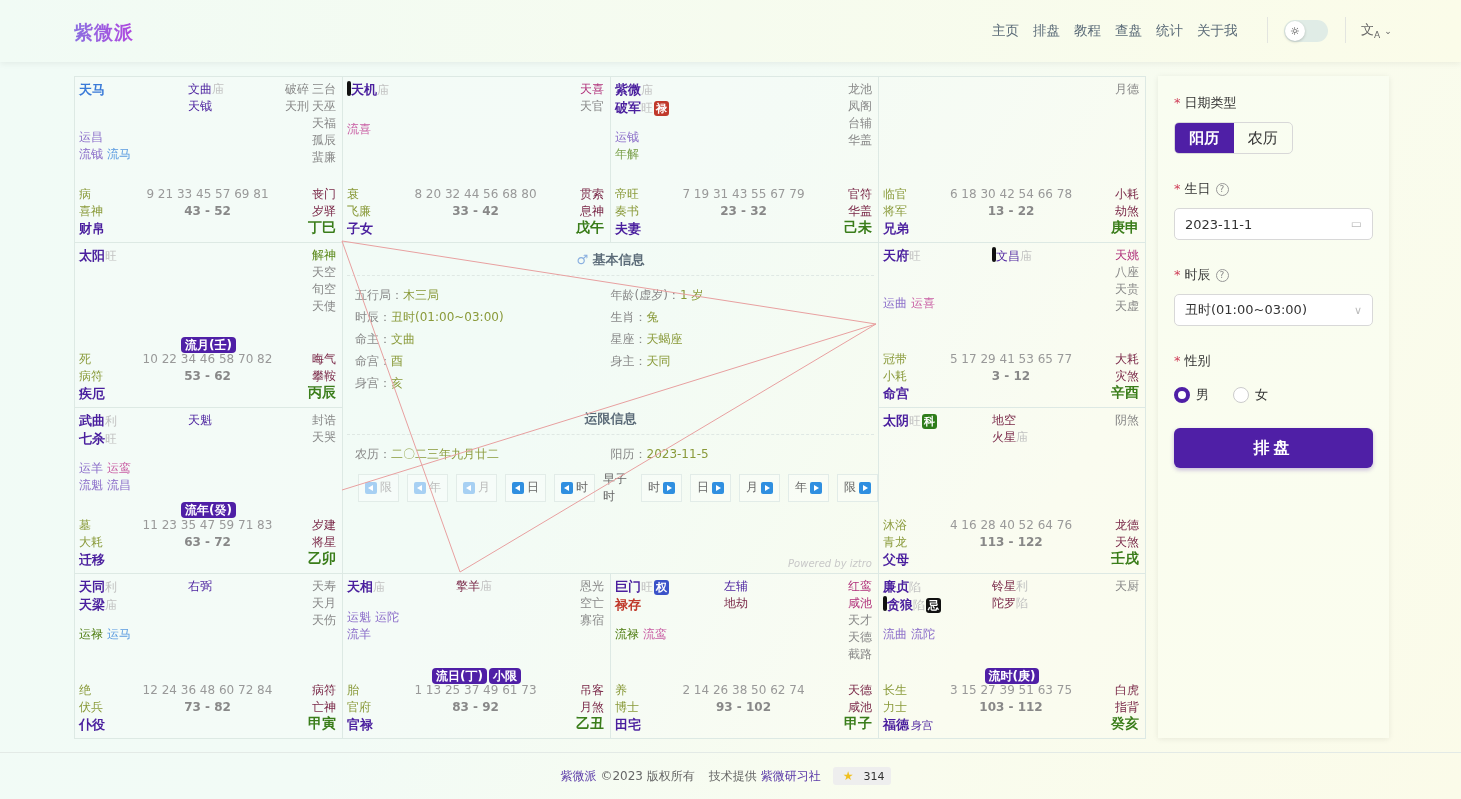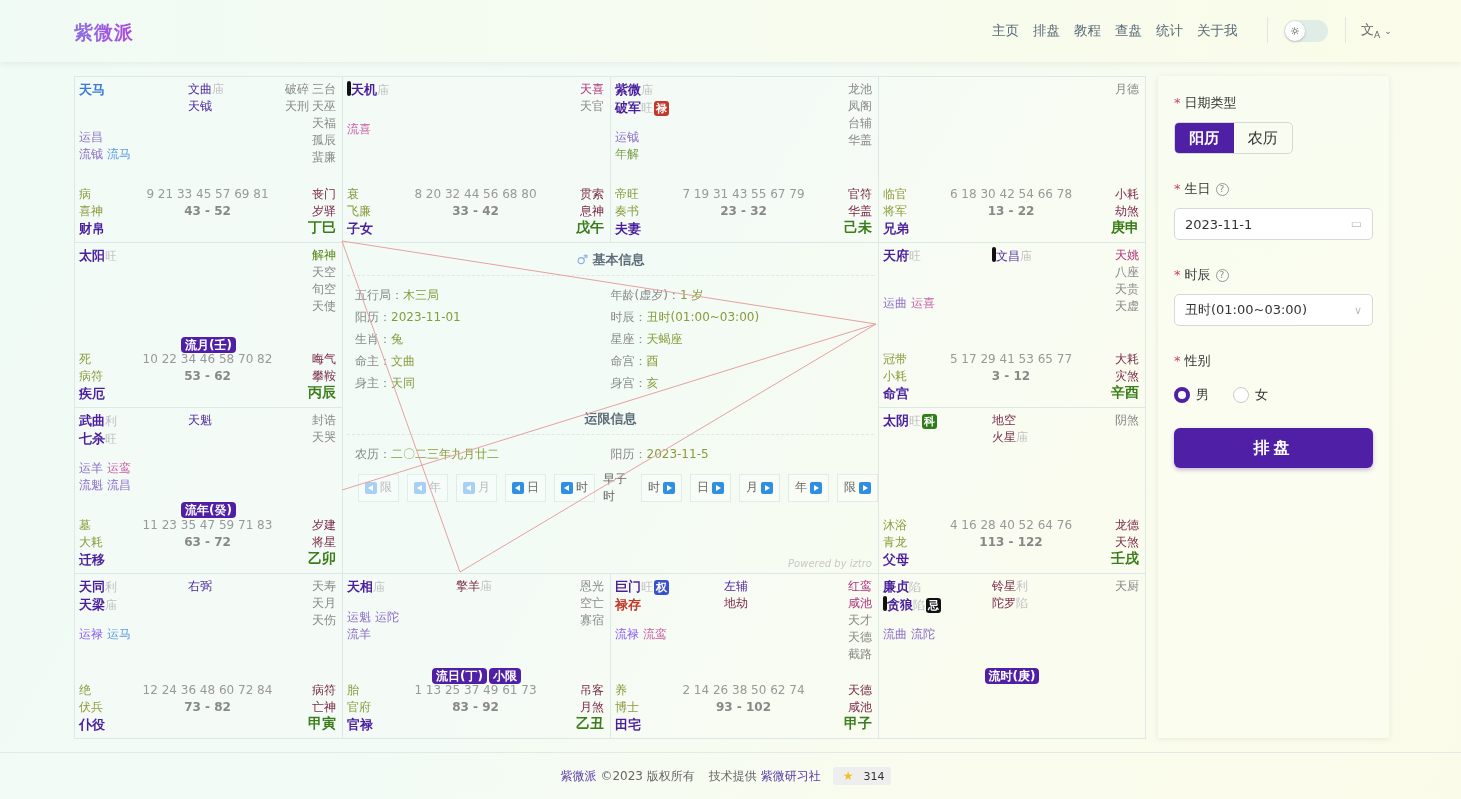--- a/index.html
+++ b/index.html
@@ -24,21 +24,21 @@
 .tag.lu{background:#c0392b}.tag.quan{background:#3a52c8}.tag.ke{background:#2e7d1a}.tag.ji{background:#111}
 .bar{display:inline-block;width:4px;height:15px;background:#111;border-radius:2px;vertical-align:-2px;margin-right:0}
 .stars-minor{position:absolute;left:113px;top:4px;width:80px}
 .minor{color:#4a1f9e;font-size:12px}
 .minor.red{color:#7a2848}
 .stars-adj{position:absolute;right:6px;top:4px;text-align:right;width:80px}
 .adj{color:#888;font-size:12px;display:inline-block}
 .adj.pink{color:#b0307a}.adj.green{color:#5c8a1c}
 .flow{position:absolute;left:4px;top:52px;font-size:12px}
 .flow span{margin-right:4px}
-.f-purple{color:#8a6cc9}.f-blue{color:#5a9be0}.f-pink{color:#c95ea4}.f-green{color:#7aa04a}.f-red{color:#8b5cf6}
+.f-purple{color:#8a6cc9}.f-blue{color:#5a9be0}.f-pink{color:#c95ea4}.f-green{color:#7aa04a}.f-red{color:#4d7c0f}
 .badges{position:absolute;left:0;right:0;top:94px;text-align:center}
 .badge{display:inline-block;background:#4f1fa6;color:#fff;font-size:12px;font-weight:bold;border-radius:4px;padding:0 4px;line-height:16px;margin:0 1px}
 .bottom{position:absolute;left:4px;right:6px;bottom:2px;height:54px}
 .changsheng{position:absolute;left:0;top:0;color:#8a9a3a}
 .boshi{position:absolute;left:0;top:17px;color:#8a9a3a}
 .palace{position:absolute;left:0;top:34px;color:#4a1f9e;font-weight:bold;font-size:13px}
 .palace .body{font-weight:normal;font-size:11px;color:#4a1f9e;margin-left:2px}
 .ages{position:absolute;left:0;right:0;top:0;text-align:center;color:#999;font-size:12px}
 .range{position:absolute;left:0;right:0;top:17px;text-align:center;color:#888;font-weight:bold;font-size:12px}
 .jiang1{position:absolute;right:0;top:0;color:#7a2848}
@@ -221,25 +221,24 @@
         <span class="jiang1">晦气</span>
         <span class="jiang2">攀鞍</span>
         <span class="ganzhi">丙辰</span>
       </div>
     </div>
     <div class="center">
       <div class="sec-title"><span style="color:#8ab0e0;font-weight:normal">♂</span> <span>基本信息</span></div>
       <div class="info">
         <div><span>五行局：</span><span class="v">木三局</span></div>
         <div><span>年龄(虚岁)：</span><span class="v">1 岁</span></div>
-        <div><span>阳历：</span><span class="v">2023-11-01</span></div>
         <div><span>时辰：</span><span class="v">丑时(01:00~03:00)</span></div>
         <div><span>生肖：</span><span class="v">兔</span></div>
+        <div><span>命主：</span><span class="v">文曲</span></div>
         <div><span>星座：</span><span class="v">天蝎座</span></div>
-        <div><span>命主：</span><span class="v">文曲</span></div>
         <div><span>命宫：</span><span class="v">酉</span></div>
         <div><span>身主：</span><span class="v">天同</span></div>
         <div><span>身宫：</span><span class="v">亥</span></div>
       </div>
       <div class="sec-title" style="margin-top:8px">运限信息</div>
       <div class="limits">
         <div><span>农历：</span><span class="v">二〇二三年九月廿二</span></div>
         <div><span>阳历：</span><span class="v">2023-11-5</span></div>
       </div>
       <div class="navbtns">
@@ -458,20 +457,30 @@
         <div><span class="minor red">铃星</span><span class="bright">利</span></div>
         <div><span class="minor red">陀罗</span><span class="bright">陷</span></div>
       </div>
       <div class="stars-adj">
         <div><span class="adj " style="margin-left:3px">天厨</span></div>
       </div>
       <div class="flow" style="top:52px">
         <div><span class="f-purple">流曲</span><span class="f-purple">流陀</span></div>
       </div>
       <div class="badges"><span class="badge">流时(庚)</span></div>
+      <div class="bottom">
+        <span class="changsheng">长生</span>
+        <span class="boshi">力士</span>
+        <span class="palace"><span>福德</span><span class="body">身宫</span></span>
+        <div class="ages">3 15 27 39 51 63 75</div>
+        <div class="range">103 - 112</div>
+        <span class="jiang1">白虎</span>
+        <span class="jiang2">指背</span>
+        <span class="ganzhi">癸亥</span>
+      </div>
     </div>
     <svg class="lines" width="1071" height="662">
       <polyline fill="none" stroke="#e8a0a0" stroke-width="1" points="268,165 802,248 268,414"></polyline>
       <polyline fill="none" stroke="#e8a0a0" stroke-width="1" points="268,165 386,496 802,248"></polyline>
     </svg>
   </div>
 
 <div class="side">
   <div class="lbl" style="margin-top:18px"><span class="req">*</span><span>日期类型</span></div>
   <div class="seg">

